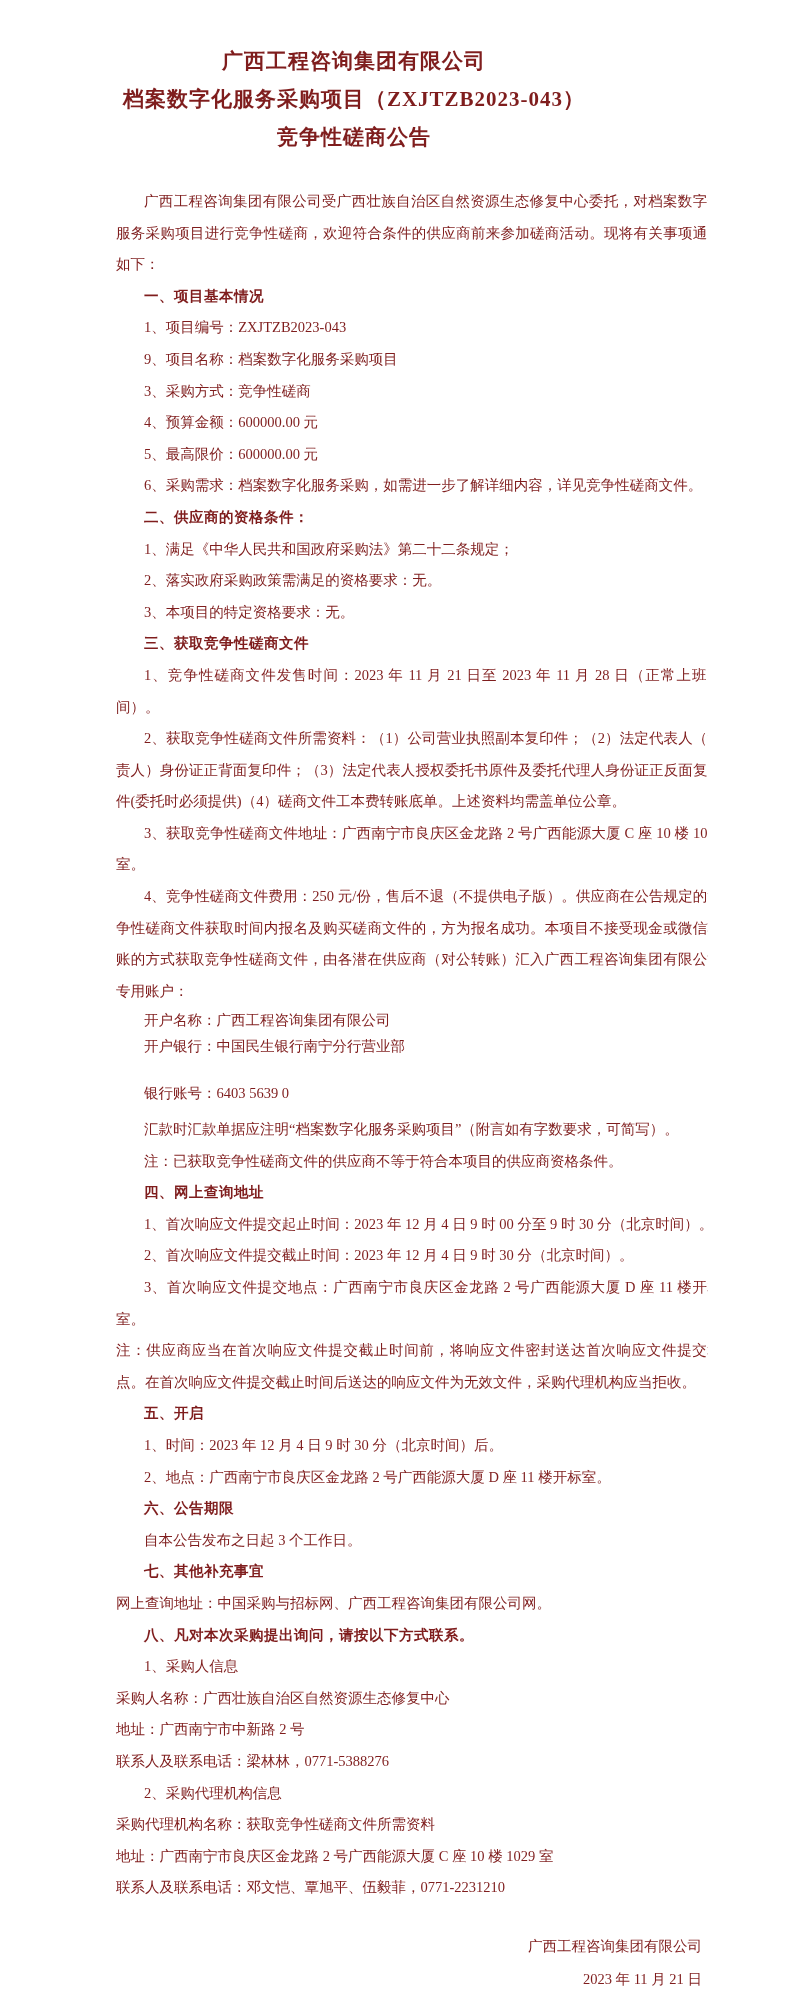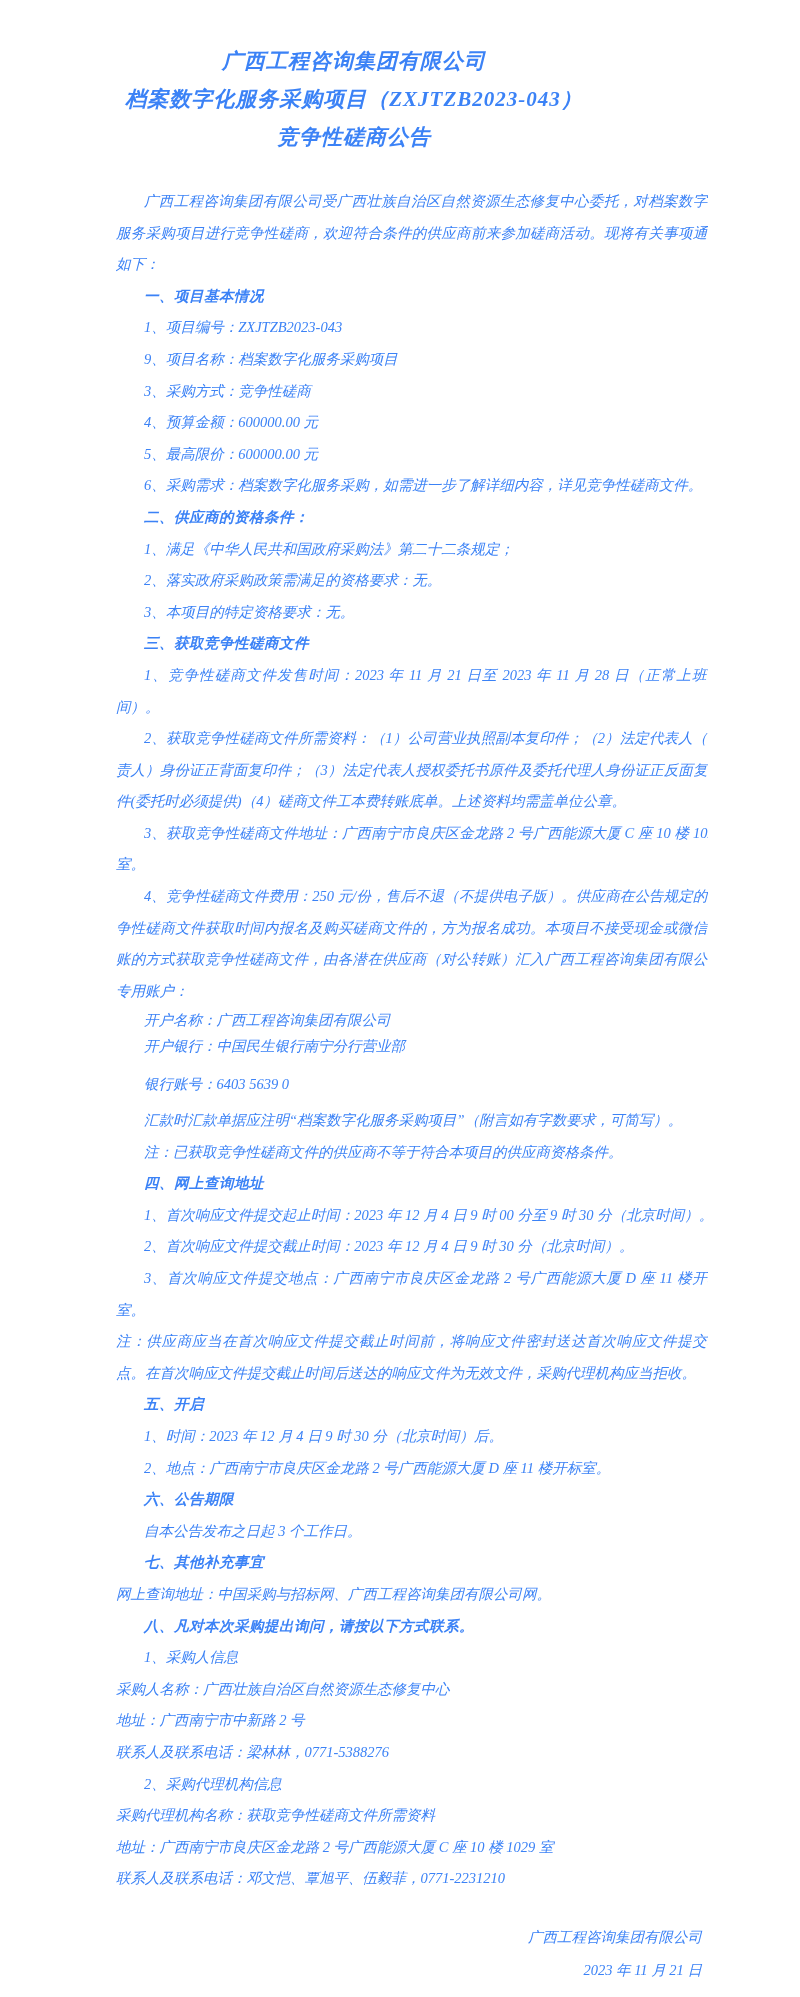--- a/index.html
+++ b/index.html
@@ -1,25 +1,24 @@
 <!DOCTYPE html>
 <html><head>
 <meta charset="utf-8">
 <style>
   html,body{margin:0;padding:0;background:#ffffff;}
   .page{
     position:relative;
     width:708px;
     height:1997px;
     background:#ffffff;
-    color:#3b82f6;
+    color:#7f1d1d;
     font-family:"Liberation Serif","DejaVu Serif",serif;
     overflow:hidden;
     box-sizing:border-box;
-    font-style:italic;
   }
   .titles{
     padding-top:42px;
     margin-bottom:30px;
     text-align:center;
   }
   .title-line{
     margin:0;
     font-size:21px;
     font-weight:bold;
@@ -32,21 +31,21 @@
     font-size:14.5px;
   }
   .blk{
     margin:0;
     line-height:31.6px;
     text-align:justify;
   }
   .ind{ text-indent:28px; }
   .bold{ font-weight:bold; letter-spacing:0.5px; }
   .tight{ line-height:26px; }
-  .bank-gap{ margin-top:10px; margin-bottom:4px; }
+  .bank-gap{ margin-top:19px; margin-bottom:4px; }
   .signature{
     margin-top:26px;
     padding-left:108px;
     width:606px;
     text-align:right;
     font-size:14.5px;
   }
   .signature p{
     margin:0;
     line-height:33px;

